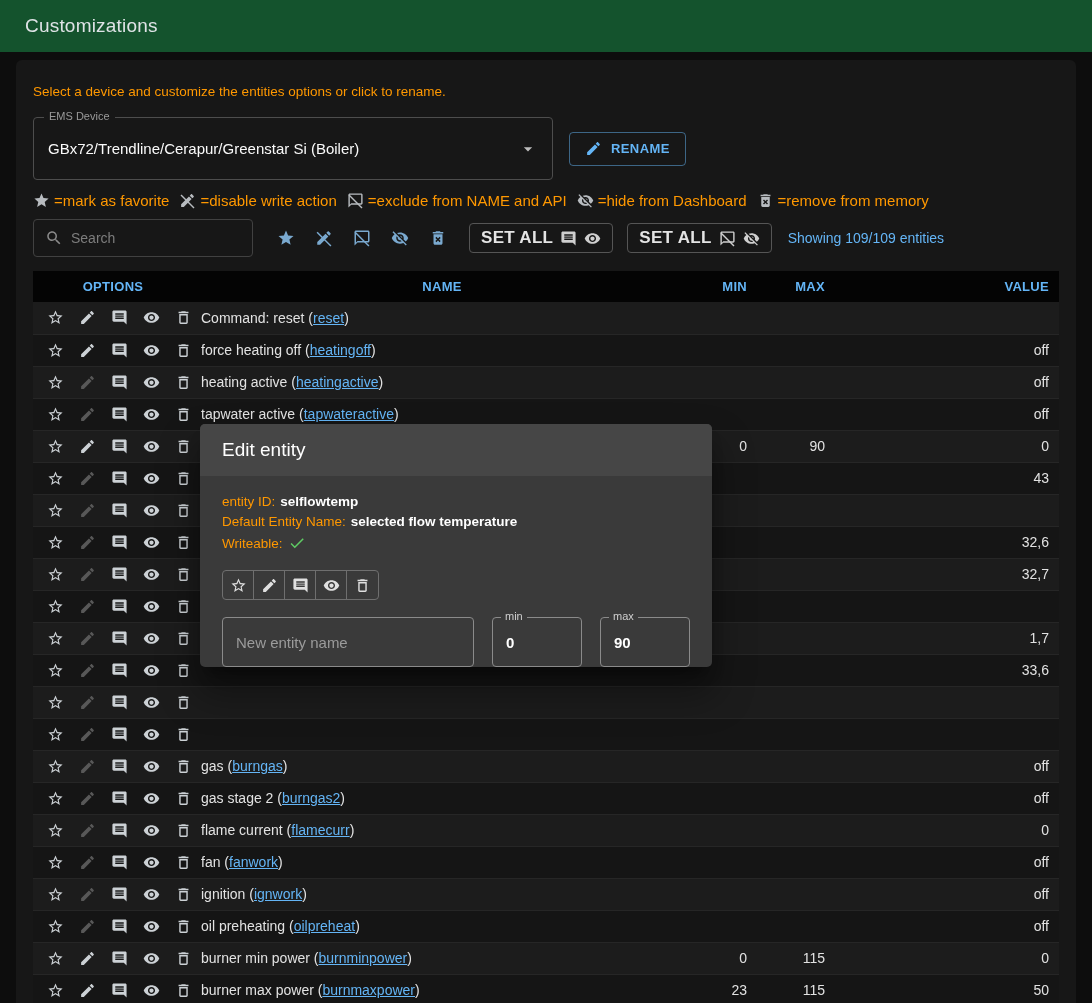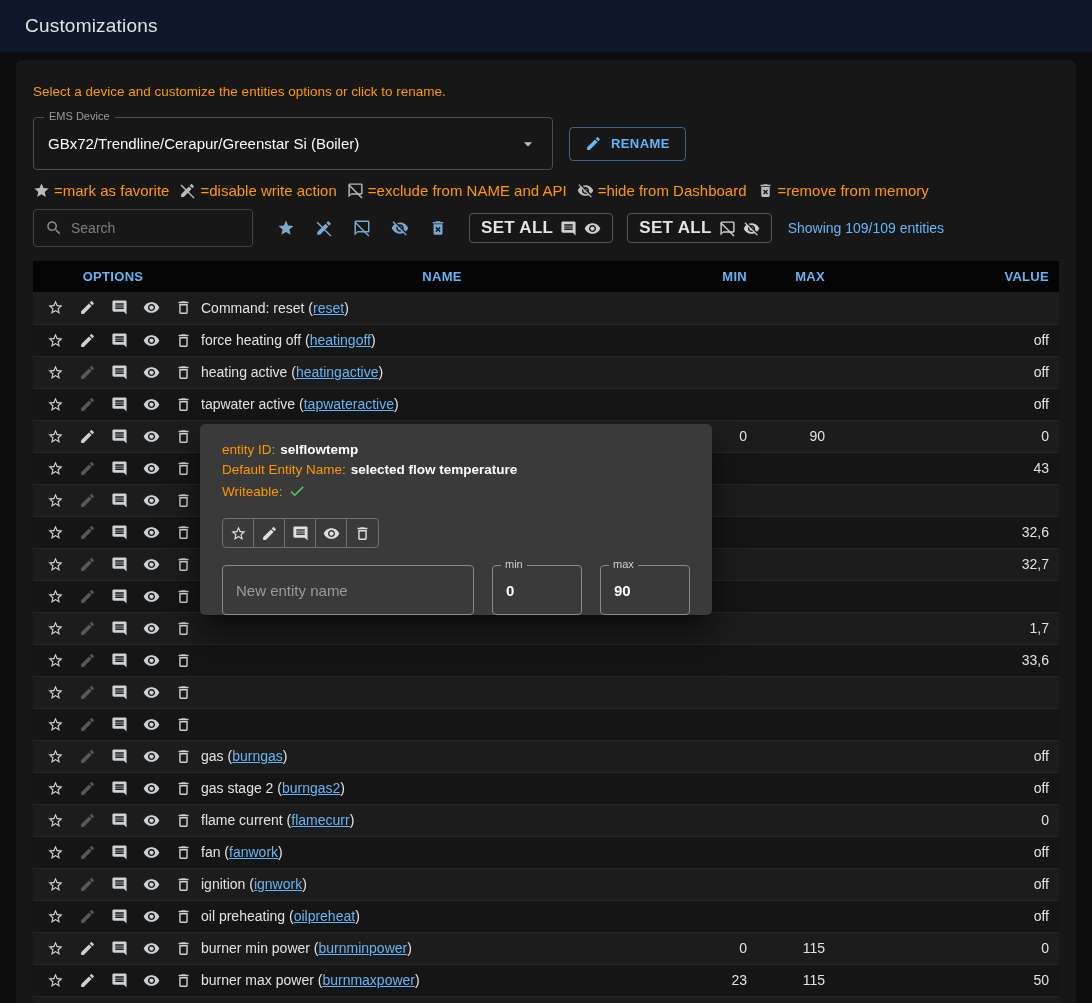--- a/index.html
+++ b/index.html
@@ -3,28 +3,28 @@
 <meta charset="utf-8">
 <style>
   *{box-sizing:border-box;margin:0;padding:0}
   html,body{width:1092px;height:1003px;overflow:hidden;background:#0d0d0d;
     font-family:"Liberation Sans",sans-serif;position:relative}
   .ic{fill:currentColor;display:block}
   .i16{width:17px;height:17px}
   .i18{width:18px;height:18px}
   .i20{width:20px;height:20px}
 
-  .appbar{height:52px;background:#0f172a;display:flex;align-items:center;padding:0 25px}
+  .appbar{height:52px;background:#14532d;display:flex;align-items:center;padding:0 25px}
   .appbar h1{font-size:19px;font-weight:500;color:#dfe3e6;letter-spacing:.2px}
 
   .card{margin:8px 16px 0;background:#171717;border-radius:6px;padding:16px 17px;min-height:943px}
   .intro{color:#ff9800;font-size:13.5px;margin:8px 0 18px}
 
   .device-row{display:flex;align-items:center;gap:16px;margin-bottom:12px}
-  .select{position:relative;width:520px;height:53px;border:1px solid #4d4d4d;border-radius:4px;
+  .select{position:relative;width:520px;height:63px;border:1px solid #4d4d4d;border-radius:4px;
     display:flex;align-items:center;padding:0 14px;color:#fafafa;font-size:15px;cursor:pointer;background:transparent}
   .select .flabel{position:absolute;top:-8px;left:10px;font-size:11px;color:#9a9a9a;background:#171717;padding:0 5px}
   .select .caret{margin-left:auto;color:#bdbdbd}
 
   .btn-outline{display:inline-flex;align-items:center;gap:9px;height:34px;padding:0 15px;
     border:1px solid rgba(100,181,246,.5);border-radius:4px;color:#64b5f6;font-weight:bold;
     font-size:13px;letter-spacing:.4px;background:transparent;cursor:pointer;font-family:inherit}
 
   .legend{display:flex;align-items:flex-start;color:#ff9800;font-size:15px;margin:4px 0 10px;white-space:nowrap}
   .legend .lic{color:#b8bcc0;display:inline-flex;margin:0 4px 0 10px}
@@ -1133,20 +1133,21 @@
     </td>
     <td class="c-min r-min"></td>
     <td class="c-max r-max"></td>
     <td class="c-val r-val"></td>
   </tr>
 </tbody>
   </table>
 </main>
 
 <div class="dialog">
+  <div class="dlg-title">Edit entity</div>
   <div class="dlg-body">
     <div class="dlg-line">
       <span class="lab">entity ID:</span>
       <span class="val">selflowtemp</span>
     </div>
     <div class="dlg-line">
       <span class="lab">Default Entity Name:</span>
       <span class="val">selected flow temperature</span>
     </div>
     <div class="dlg-line">

